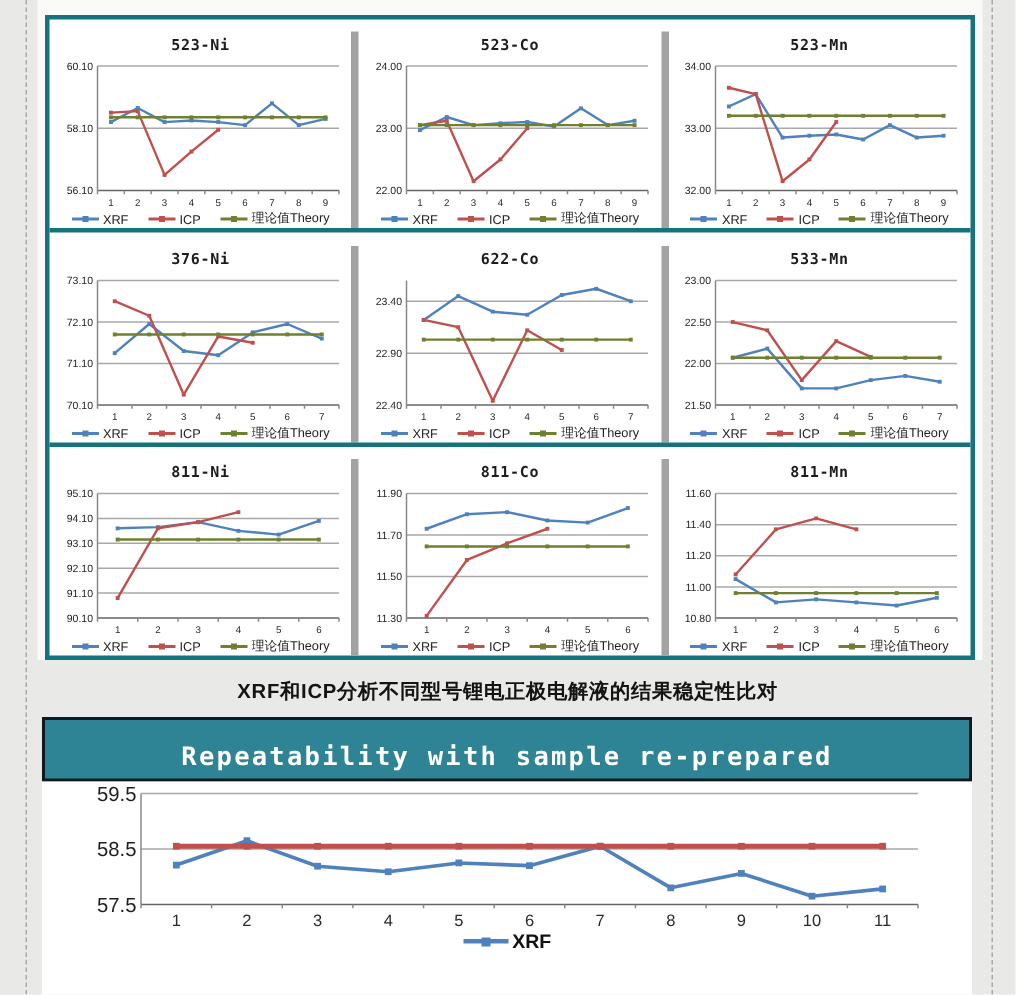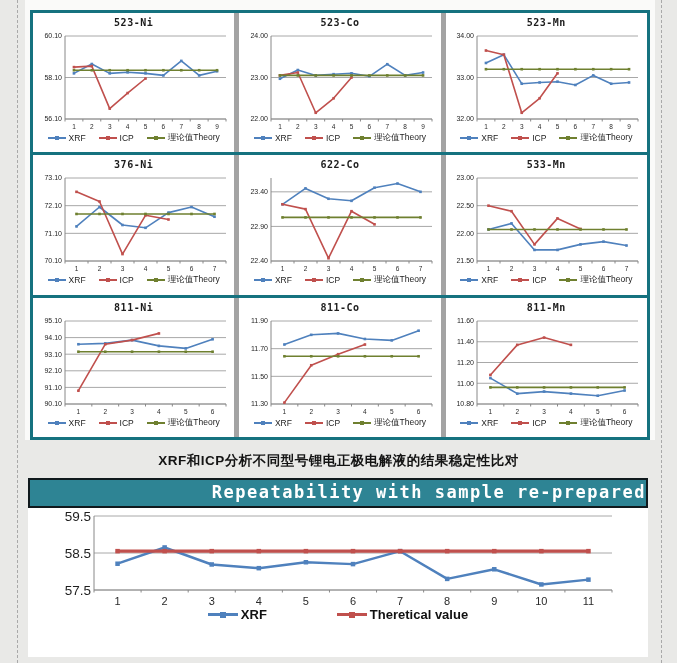--- a/index.html
+++ b/index.html
@@ -10,44 +10,44 @@
   }
   .margin-line{position:absolute;top:0;bottom:0;width:0;border-left:1px dashed #a9a9a9;}
   .margin-line.left{left:17px;}
   .margin-line.right{left:661px;}
   .white-panel{position:absolute;left:25px;top:0;width:630px;height:440px;background:#fafaf9;}
   .grid-box{
     position:absolute;left:30px;top:10px;width:614px;height:424px;
     background:#ffffff;border:3px solid #15727f;
     display:flex;flex-direction:column;box-sizing:content-box;
   }
-  .grid-row{flex:1;display:flex;min-height:0;}
+  .grid-row{flex:1;display:flex;min-height:0;align-items:flex-end;}
   .grid-row + .grid-row{border-top:3px solid #15727f;}
   .chart-cell{flex:1;min-width:0;display:flex;flex-direction:column;align-items:center;padding-top:4px;}
   .chart-cell + .chart-cell{border-left:5px solid #a3a3a3;}
   .chart-title{
     font-family:"DejaVu Sans Mono",monospace;font-weight:bold;
     font-size:10px;color:#1c1c1c;letter-spacing:.5px;height:13px;
   }
   svg{font-family:"Liberation Sans",sans-serif;display:block;}
   .chart-legend{display:flex;align-items:center;justify-content:center;gap:13px;
     font-size:8.5px;color:#222;margin-top:0;}
   .chart-legend .li{display:inline-flex;align-items:center;gap:3px;white-space:nowrap;}
   .chart-legend .sw{position:relative;width:18px;height:5px;display:inline-block;}
   .chart-legend .swline{position:absolute;left:0;right:0;top:1.5px;height:2px;}
   .chart-legend .swmark{position:absolute;left:7px;top:0.5px;width:4px;height:4px;}
   .caption{
     position:absolute;left:0;width:677px;top:452px;text-align:center;
     font-weight:bold;font-size:13.5px;color:#141414;letter-spacing:.5px;
   }
   .banner-box{position:absolute;left:28px;top:478px;width:620px;}
   .banner{
-    background:#2e8494;border:2px solid #10191d;color:#ffffff;text-align:right;
+    background:#2e8494;border:2px solid #10191d;color:#ffffff;text-align:center;
     font-family:"DejaVu Sans Mono",monospace;font-weight:bold;font-size:17px;
-    letter-spacing:1.5px;padding:2px 0 4px 0;
+    letter-spacing:1.5px;padding:15px 0 4px 0;
   }
   .big-area{background:#ffffff;height:147px;padding-top:2px;}
   .big-title{
     text-align:center;font-family:"DejaVu Sans Mono",monospace;font-weight:bold;
     font-size:15px;color:#111;height:19px;letter-spacing:1px;
   }
   .chart-legend.big{gap:70px;font-size:13px;font-weight:bold;color:#111;margin-top:1px;}
   .chart-legend.big .sw{width:30px;height:8px;}
   .chart-legend.big .swline{top:2.5px;height:2.5px;}
   .chart-legend.big .swmark{left:12px;top:1px;width:6px;height:6px;}
@@ -803,22 +803,15 @@
         <rect x="558.2045454545455" y="38.900000000000105" width="4.5" height="4.5" fill="#c0504d"></rect>
       </svg>
     <div class="chart-legend big">
         <span class="li">
           <span class="sw">
             <span class="swline" style="background: rgb(79, 129, 189);"></span>
             <span class="swmark" style="background: rgb(79, 129, 189);"></span>
           </span>
           <span>XRF</span>
         </span>
-        <span class="li">
-          <span class="sw">
-            <span class="swline" style="background: rgb(192, 80, 77);"></span>
-            <span class="swmark" style="background: rgb(192, 80, 77);"></span>
-          </span>
-          <span>Theretical value</span>
-        </span>
       </div>
   </div>
 </div>
 
 </body></html>

